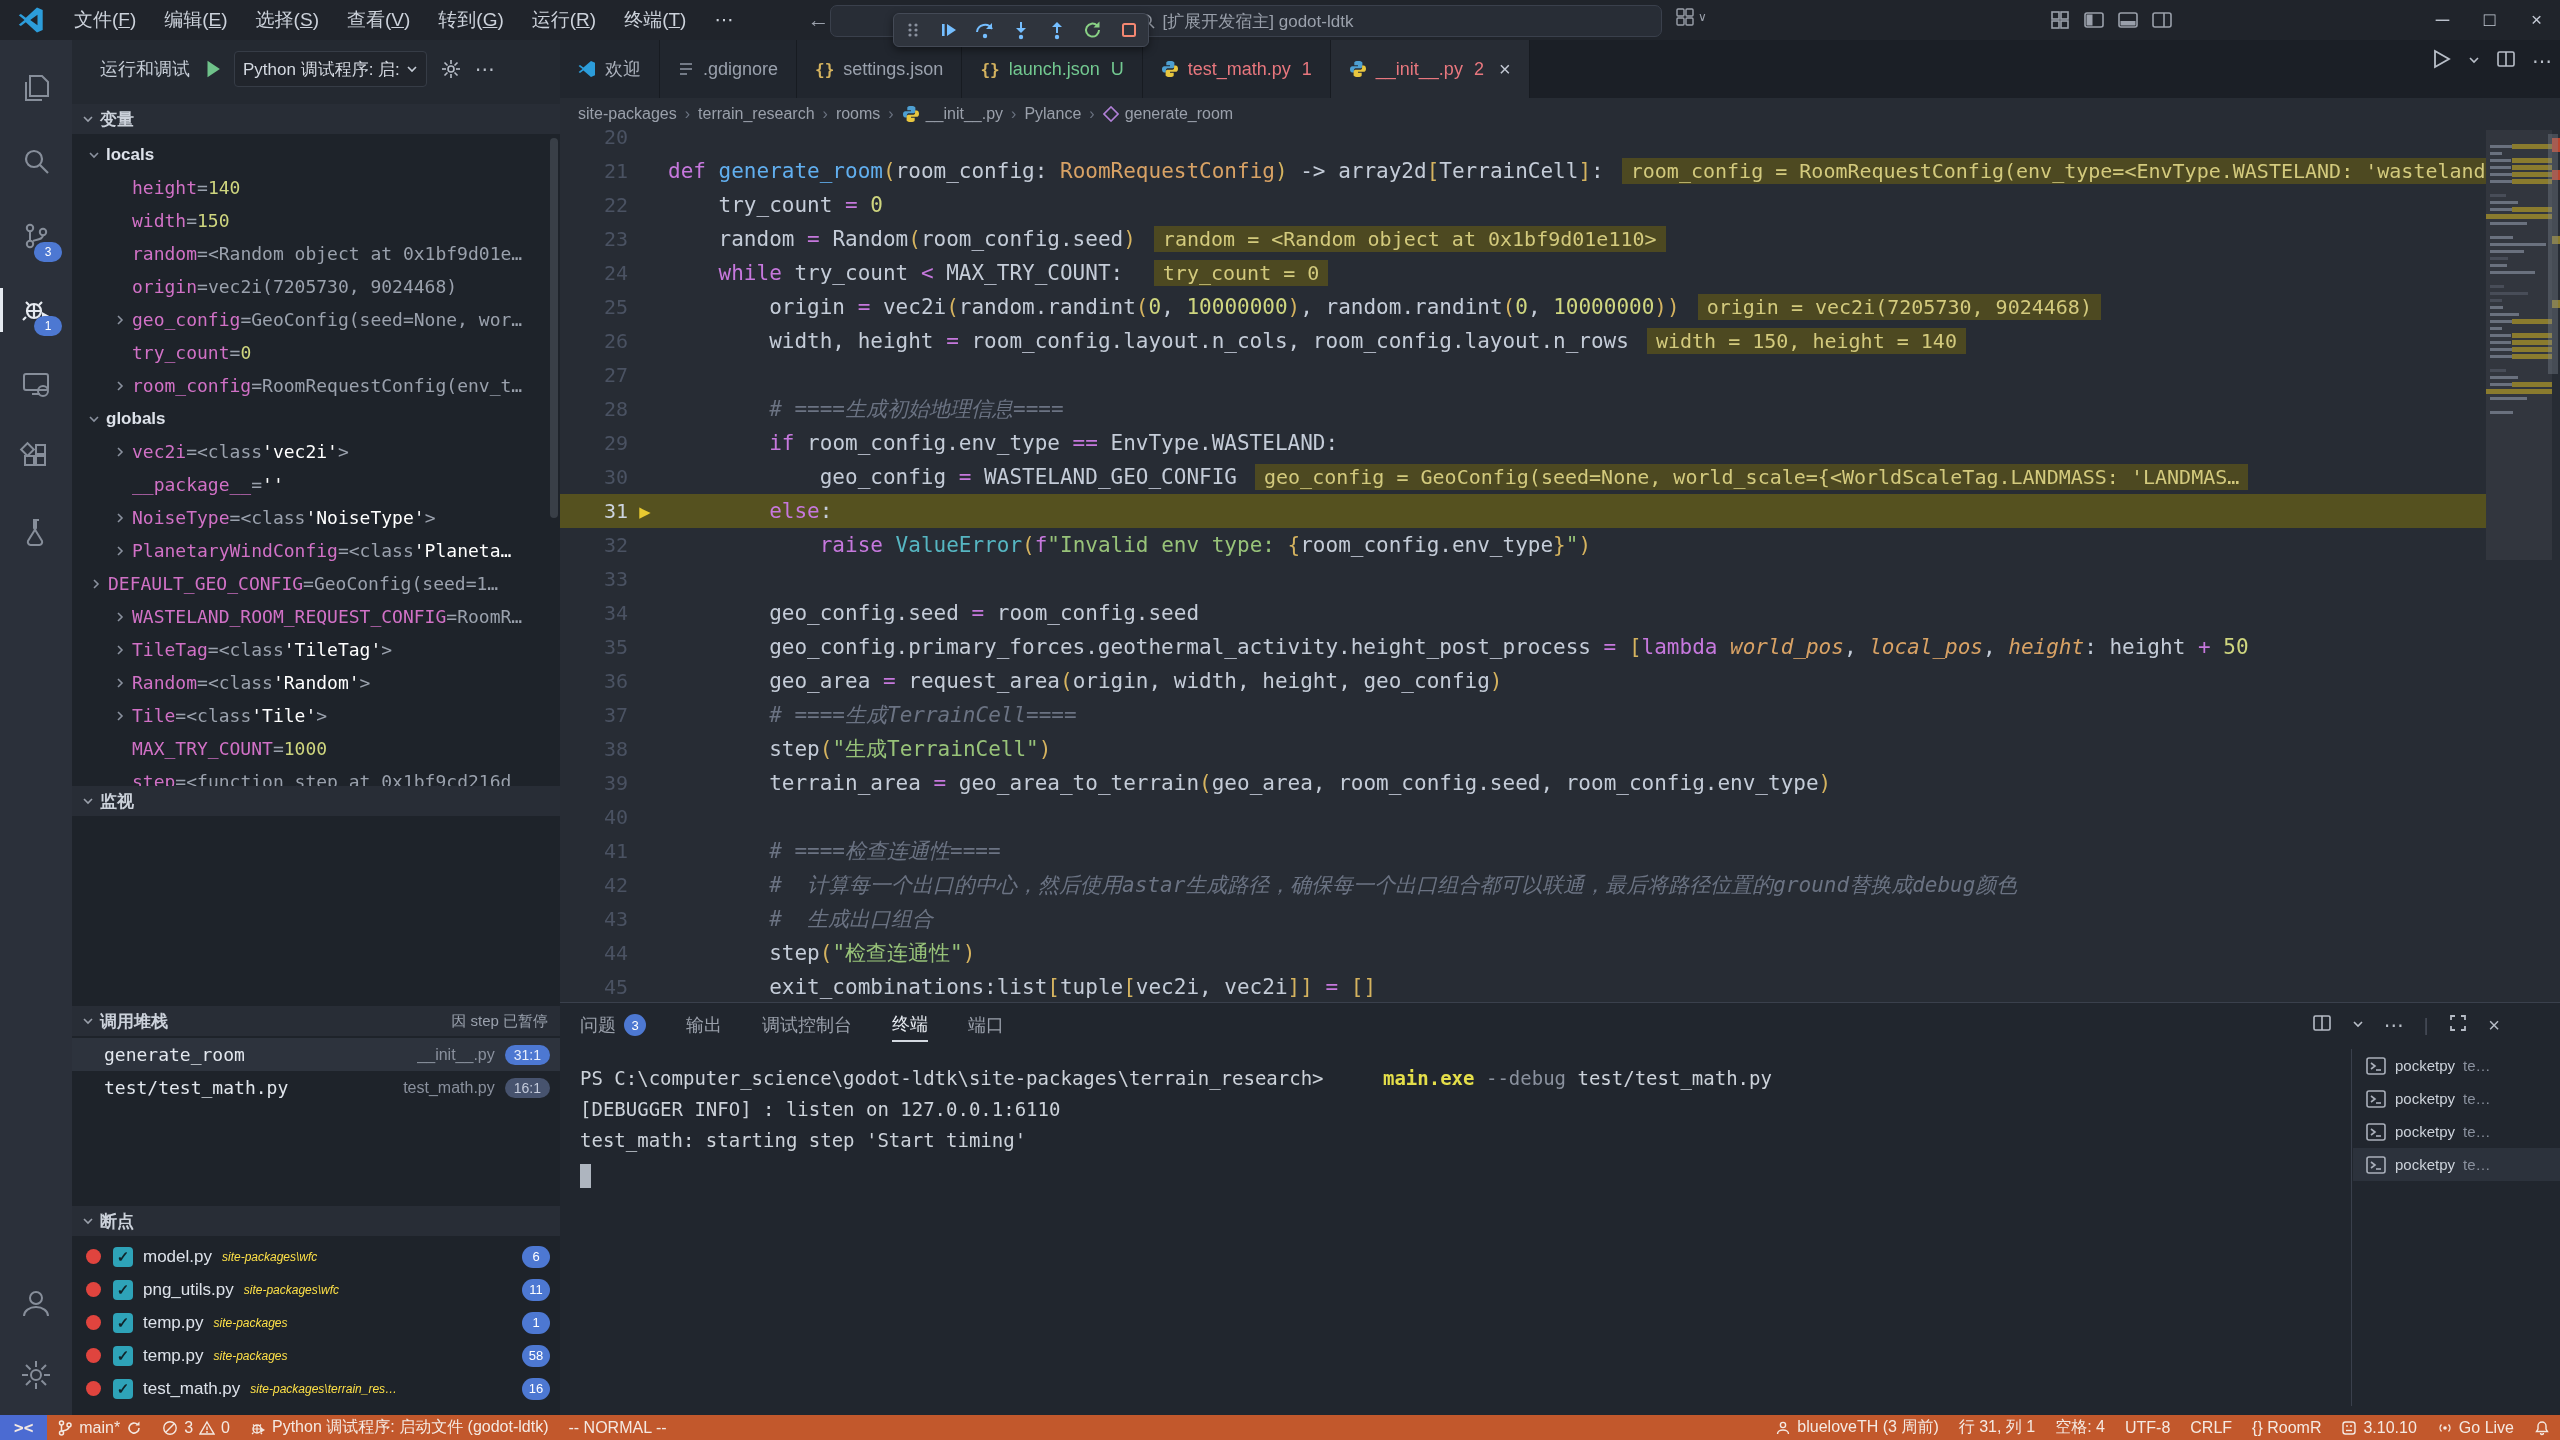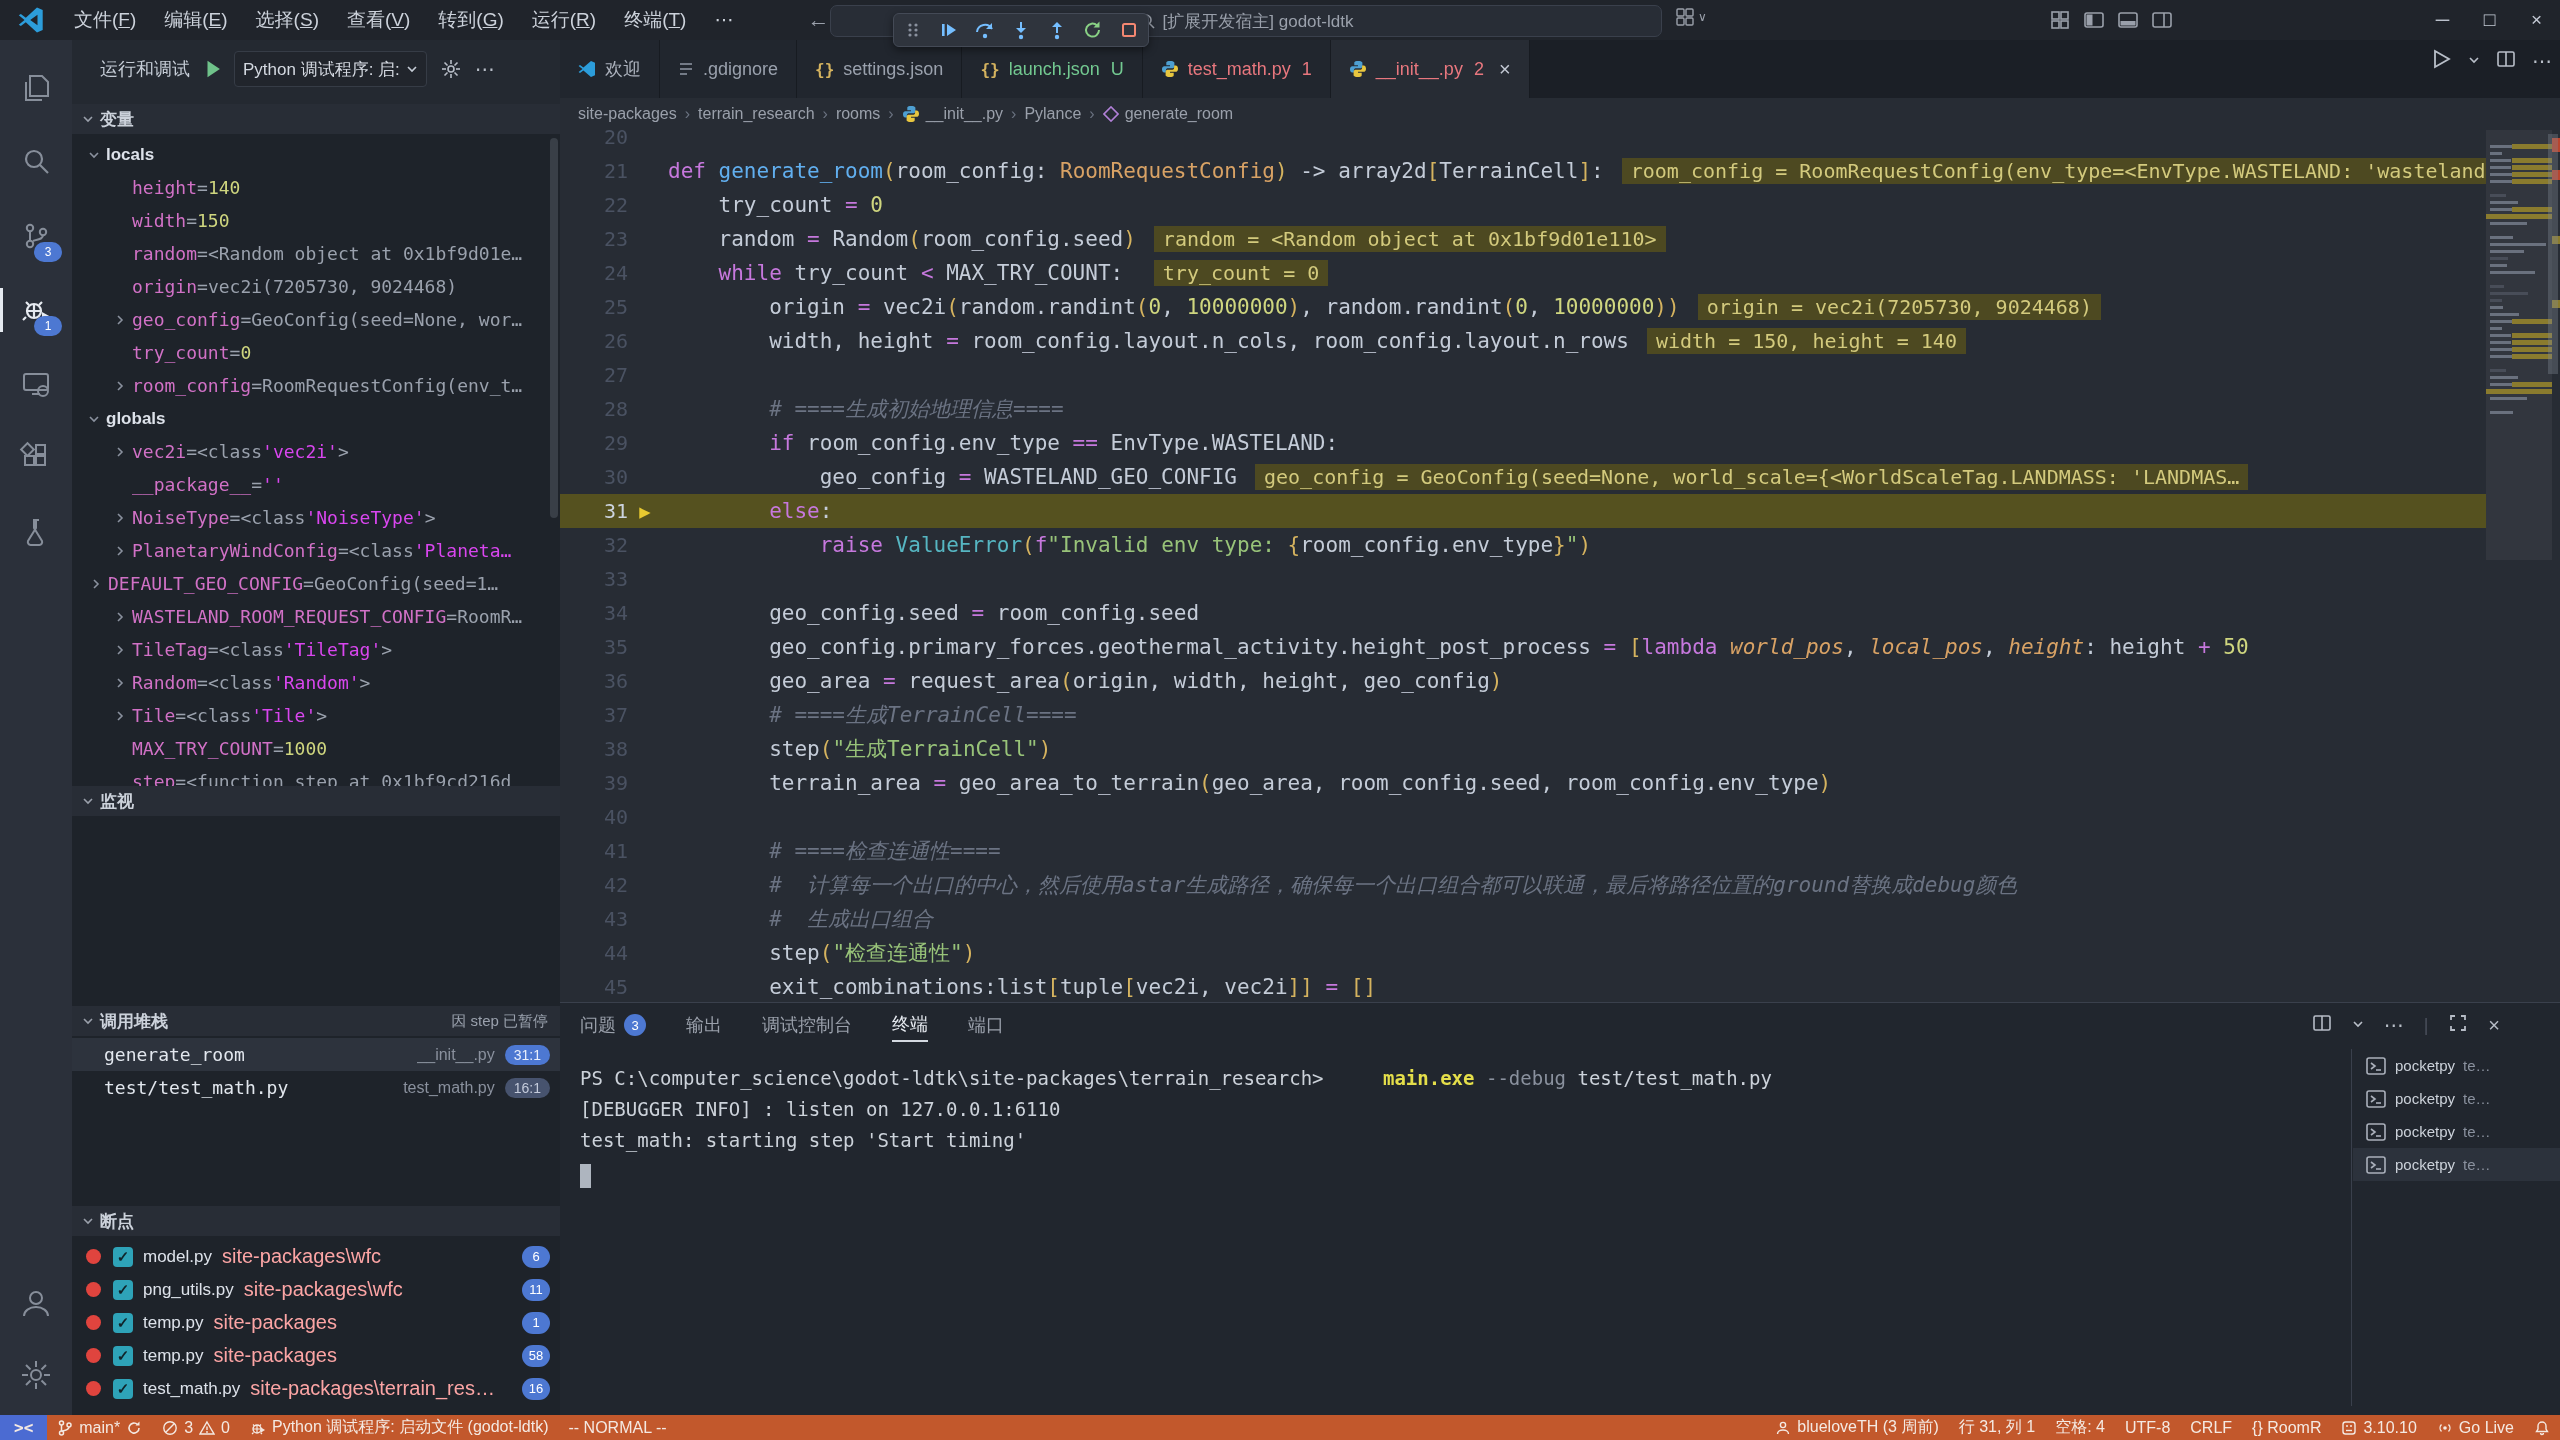--- a/index.html
+++ b/index.html
@@ -39,33 +39,33 @@
   #run-title{font-size:18px;color:#c5ccd6;margin-left:28px;white-space:nowrap;}
   #run-config{display:flex;align-items:center;gap:6px;background:#21252c;border:1px solid #363c46;border-radius:4px;
               height:34px;padding:0 8px;margin-left:10px;color:#d4d9e1;font-size:17px;white-space:nowrap;max-width:196px;overflow:hidden;}
   .side-section-header{position:absolute;left:0;width:488px;height:30px;background:#282d36;display:flex;align-items:center;
                        font-size:17px;font-weight:bold;color:#ccd2db;gap:6px;padding-left:10px;box-sizing:border-box;}
   .side-body{position:absolute;left:0;width:488px;background:#1e232a;overflow:hidden;}
   .tree-row{position:absolute;left:0;width:488px;height:33px;display:flex;align-items:center;font-size:18px;white-space:nowrap;overflow:hidden;}
   .tree-row .chev{width:16px;color:#8a919e;margin-right:4px;flex:none;display:flex;align-items:center;justify-content:center;}
   .scope-label{color:#dde2ea;font-weight:bold;font-size:17px;font-family:"Liberation Sans",sans-serif;}
   .var-name{color:#d171c6;}
-  .v-dim{color:#9aa1ad;} .v-num{color:#cfd67f;} .v-str{color:#d946ef;}
+  .v-dim{color:#9aa1ad;} .v-num{color:#cfd67f;} .v-str{color:#ffffff;}
   .cs-note{position:absolute;right:12px;font-weight:normal;font-size:15px;color:#9aa1ad;}
   .cs-row{position:absolute;left:0;width:488px;height:33px;display:flex;align-items:center;font-size:18px;}
   .cs-fn{color:#e2e7ee;margin-left:32px;font-family:"DejaVu Sans Mono",monospace;}
   .cs-file{color:#8a919e;margin-left:auto;font-size:16px;}
   .cs-badge{margin:0 10px 0 10px;background:#4d78d2;color:#e8eefc;border-radius:11px;font-size:14px;padding:2px 9px;}
   .cs-badge.dim{background:#47536e;color:#c4cbdb;}
   .bp-row{position:absolute;left:0;width:488px;height:33px;display:flex;align-items:center;}
   .bp-dot{width:15px;height:15px;border-radius:50%;background:#e0443e;margin-left:14px;flex:none;}
   .bp-check{width:20px;height:20px;border-radius:4px;background:#2ea3b8;color:#10242a;font-size:15px;font-weight:bold;
             display:flex;align-items:center;justify-content:center;margin-left:12px;flex:none;}
   .bp-name{color:#dde2ea;font-size:17px;margin-left:10px;white-space:nowrap;}
-  .bp-path{color:#fca5a5;font-size:20px;margin-left:10px;white-space:nowrap;overflow:hidden;text-overflow:ellipsis;flex:1;}
+  .bp-path{color:#fde047;font-size:12px;margin-left:10px;white-space:nowrap;overflow:hidden;text-overflow:ellipsis;flex:1;font-style:italic;}
   .bp-badge{min-width:22px;height:22px;border-radius:11px;background:#4d78d2;color:#fff;font-size:13px;
             display:flex;align-items:center;justify-content:center;margin:0 10px;flex:none;padding:0 3px;}
   #var-scrollbar{position:absolute;right:2px;top:98px;width:8px;height:380px;background:rgba(140,148,160,.25);border-radius:4px;}
   
   #tabs{position:absolute;left:560px;top:40px;right:0;height:58px;background:#1b1f26;display:flex;z-index:3;}
   .tab{height:58px;display:flex;align-items:center;padding:0 18px;gap:9px;background:#21262e;
        border-right:1px solid #171b21;font-size:18px;color:#8b929e;white-space:nowrap;}
   .tab.active{background:#272c34;}
   .tab .mod{margin-left:2px;}
   #editor-actions{position:absolute;right:8px;top:48px;display:flex;align-items:center;gap:16px;z-index:6;color:#b9bfc9;}

